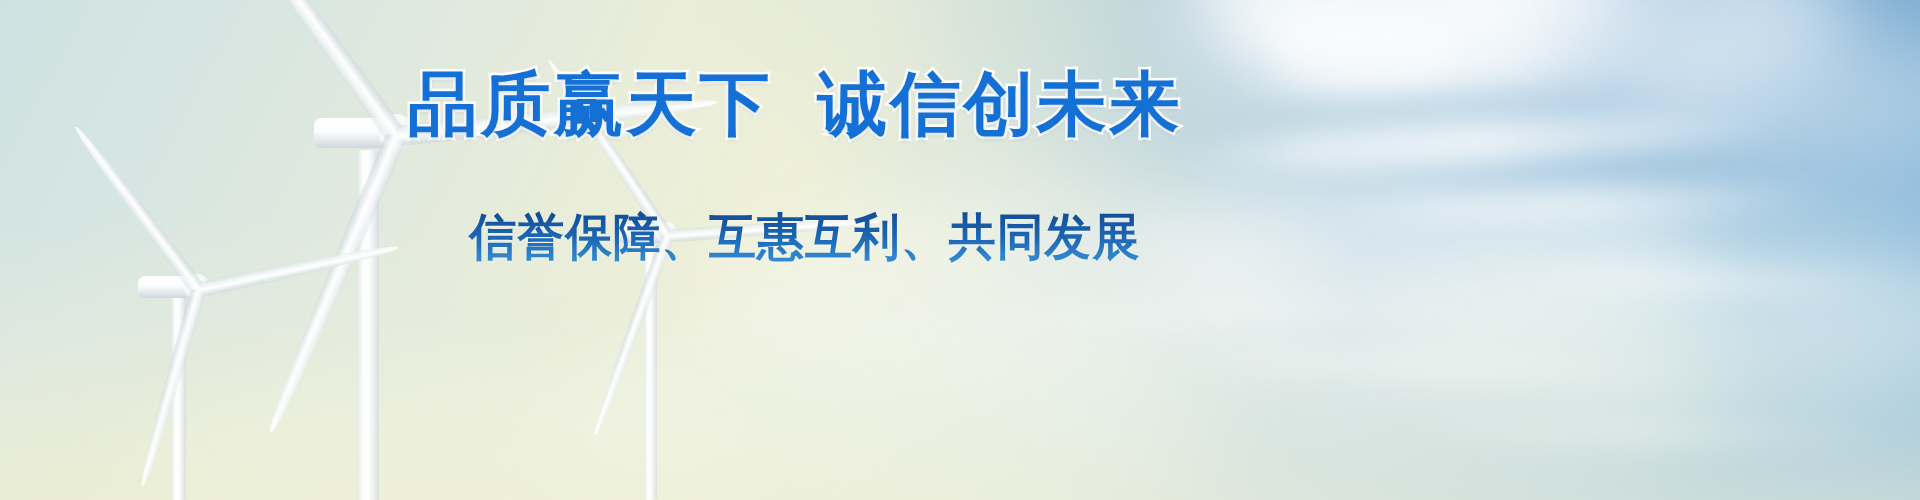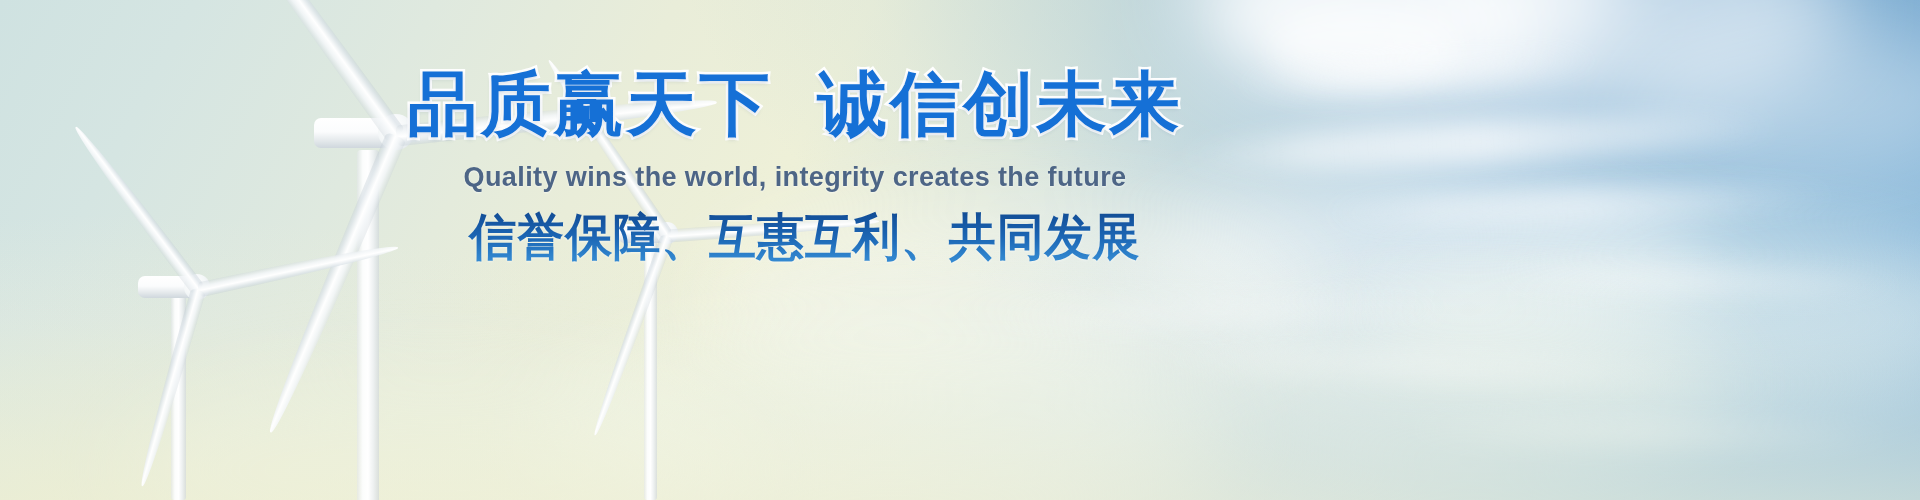--- a/index.html
+++ b/index.html
@@ -242,18 +242,17 @@
     <div class="nacelle" style="left:118px; top:166px; width:56px; height:22px;"></div>
     <div class="hub" style="left:164px; top:164px; width:26px; height:26px;"></div>
     <div class="blade" style="left:171px; top:-24px; width:15px; height:204px; transform:rotate(-37deg);"></div>
     <div class="blade" style="left:171px; top:-24px; width:15px; height:204px; transform:rotate(78deg);"></div>
     <div class="blade" style="left:171px; top:-24px; width:15px; height:204px; transform:rotate(196deg);"></div>
   </div>
 
   <div class="text-layer">
     <div id="headline">品质赢天下  诚信创未来</div>
 
-    <div id="subtitle">Quality wins the world, integrity creates the future</div>
 
     <div id="tagline">信誉保障、互惠互利、共同发展</div>
   </div>
 
 </div>
 
 </body></html>

